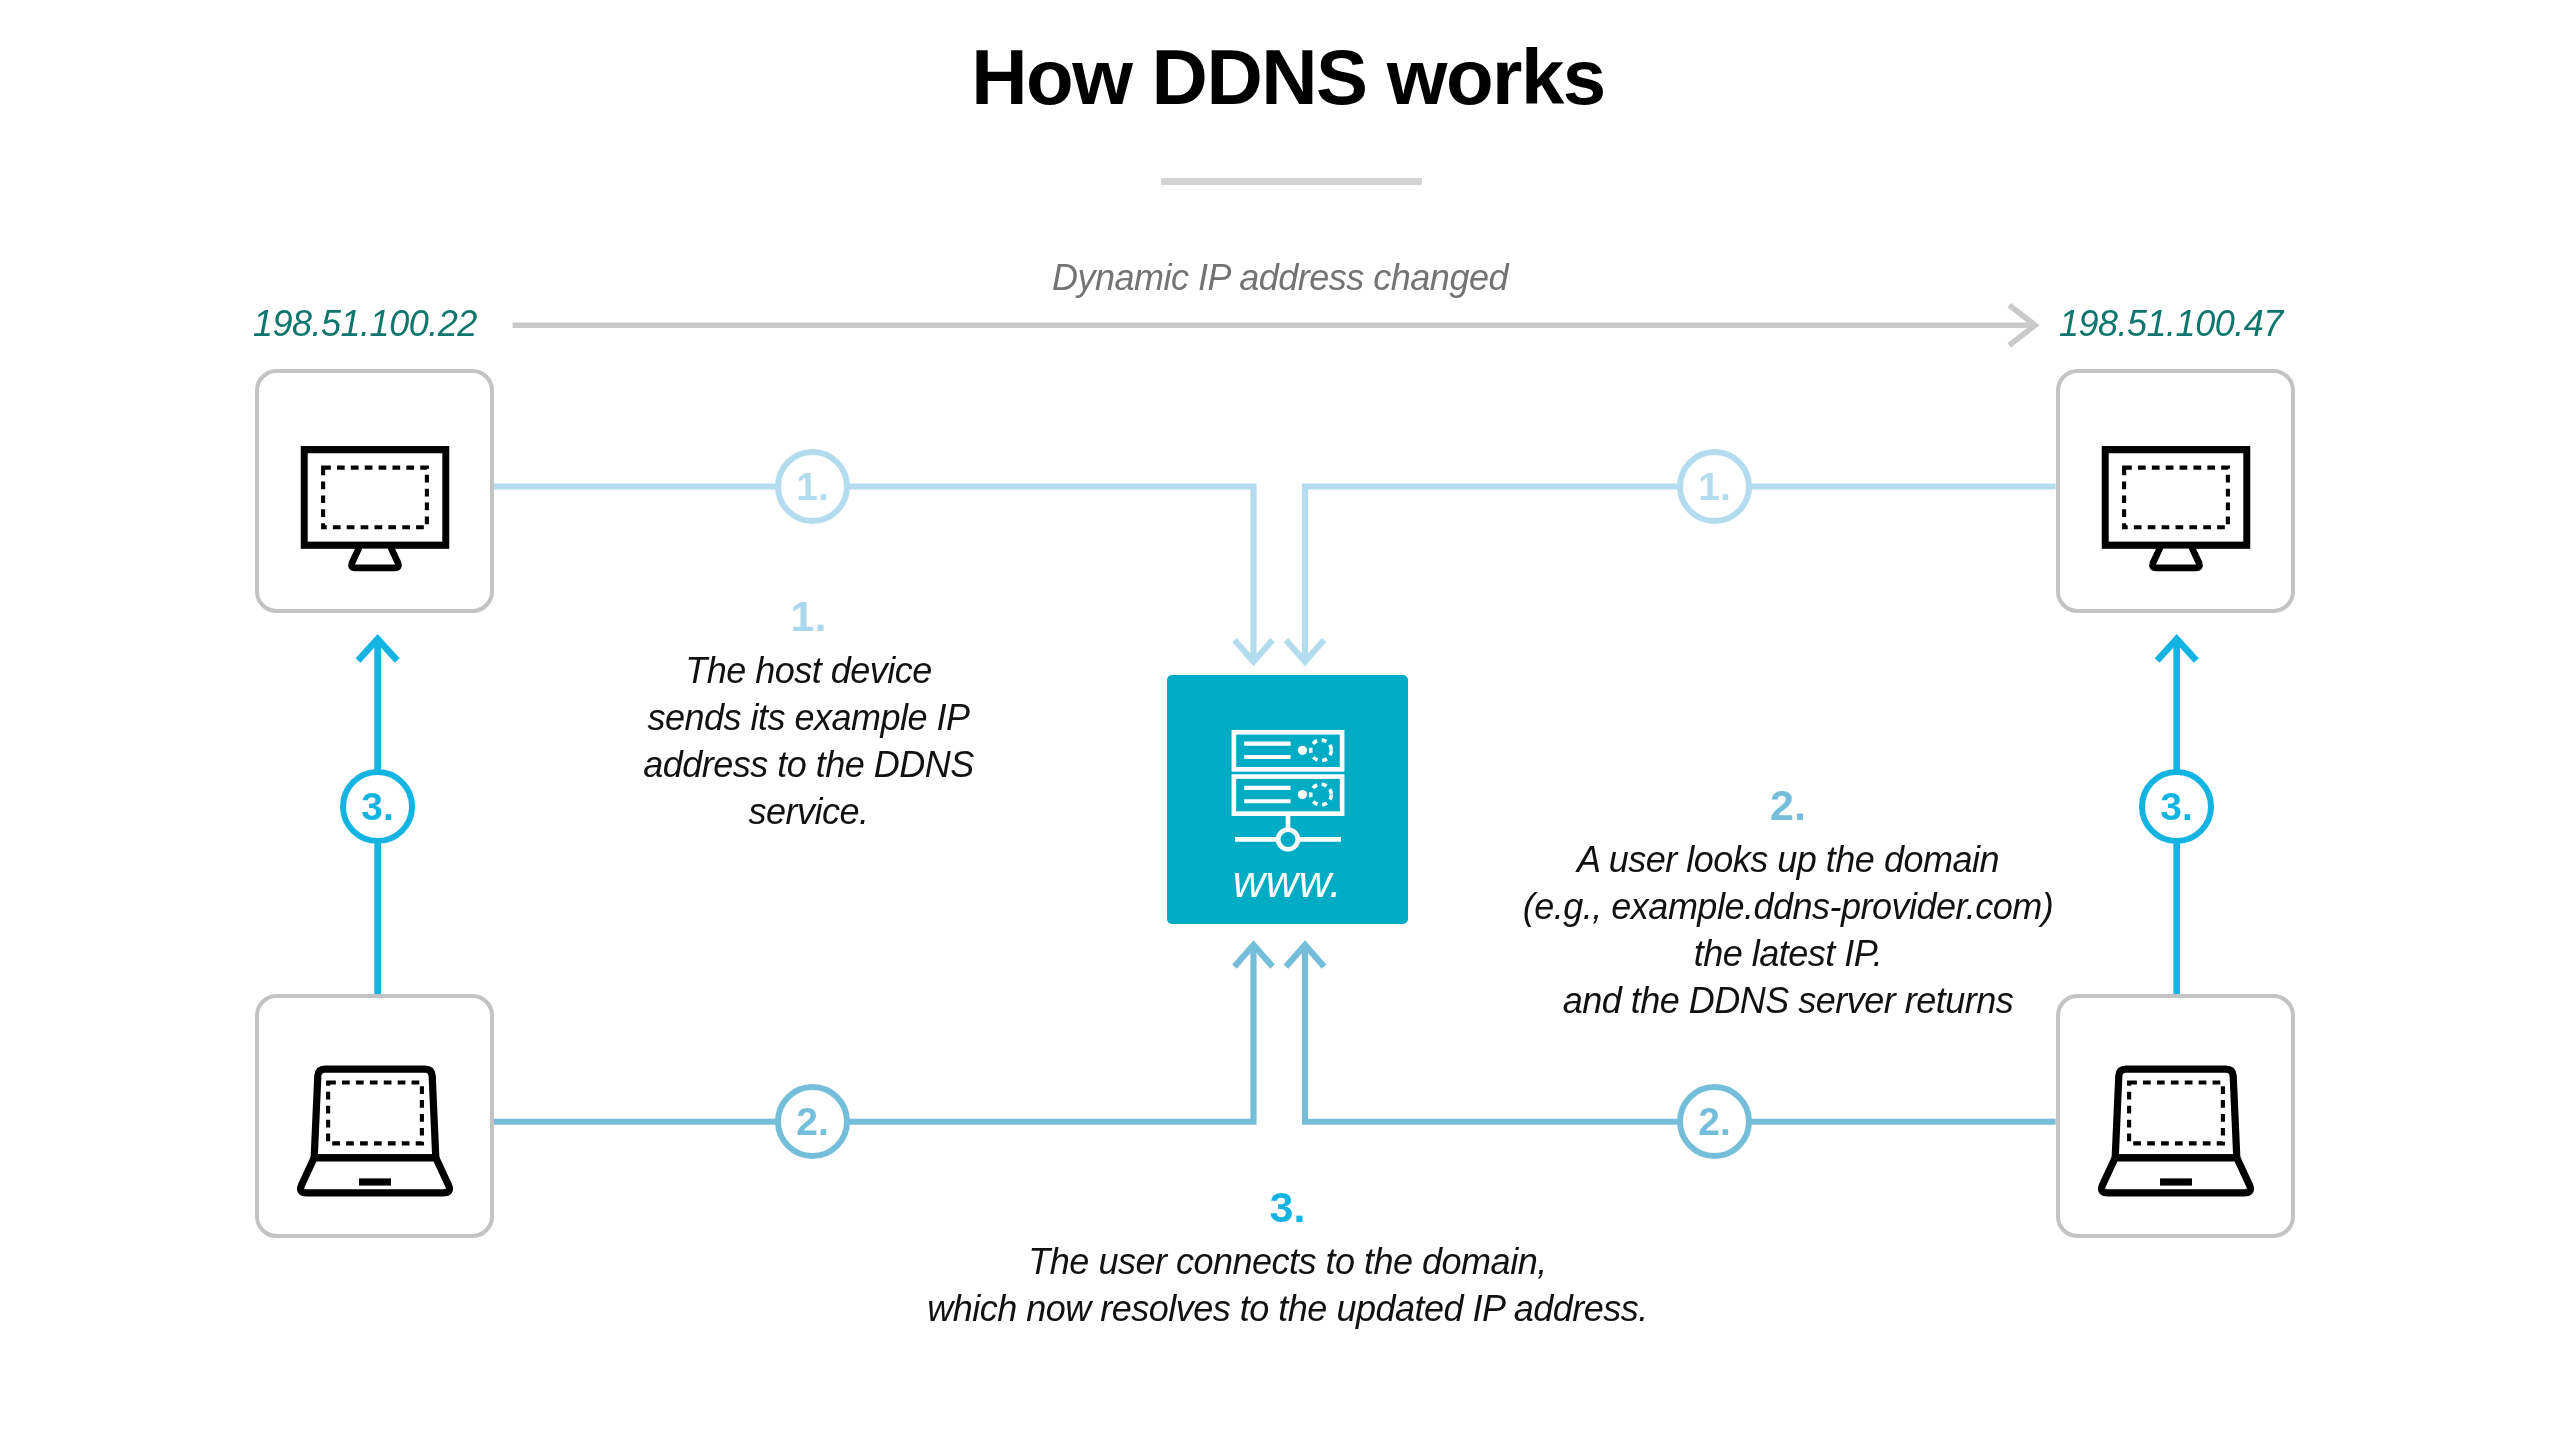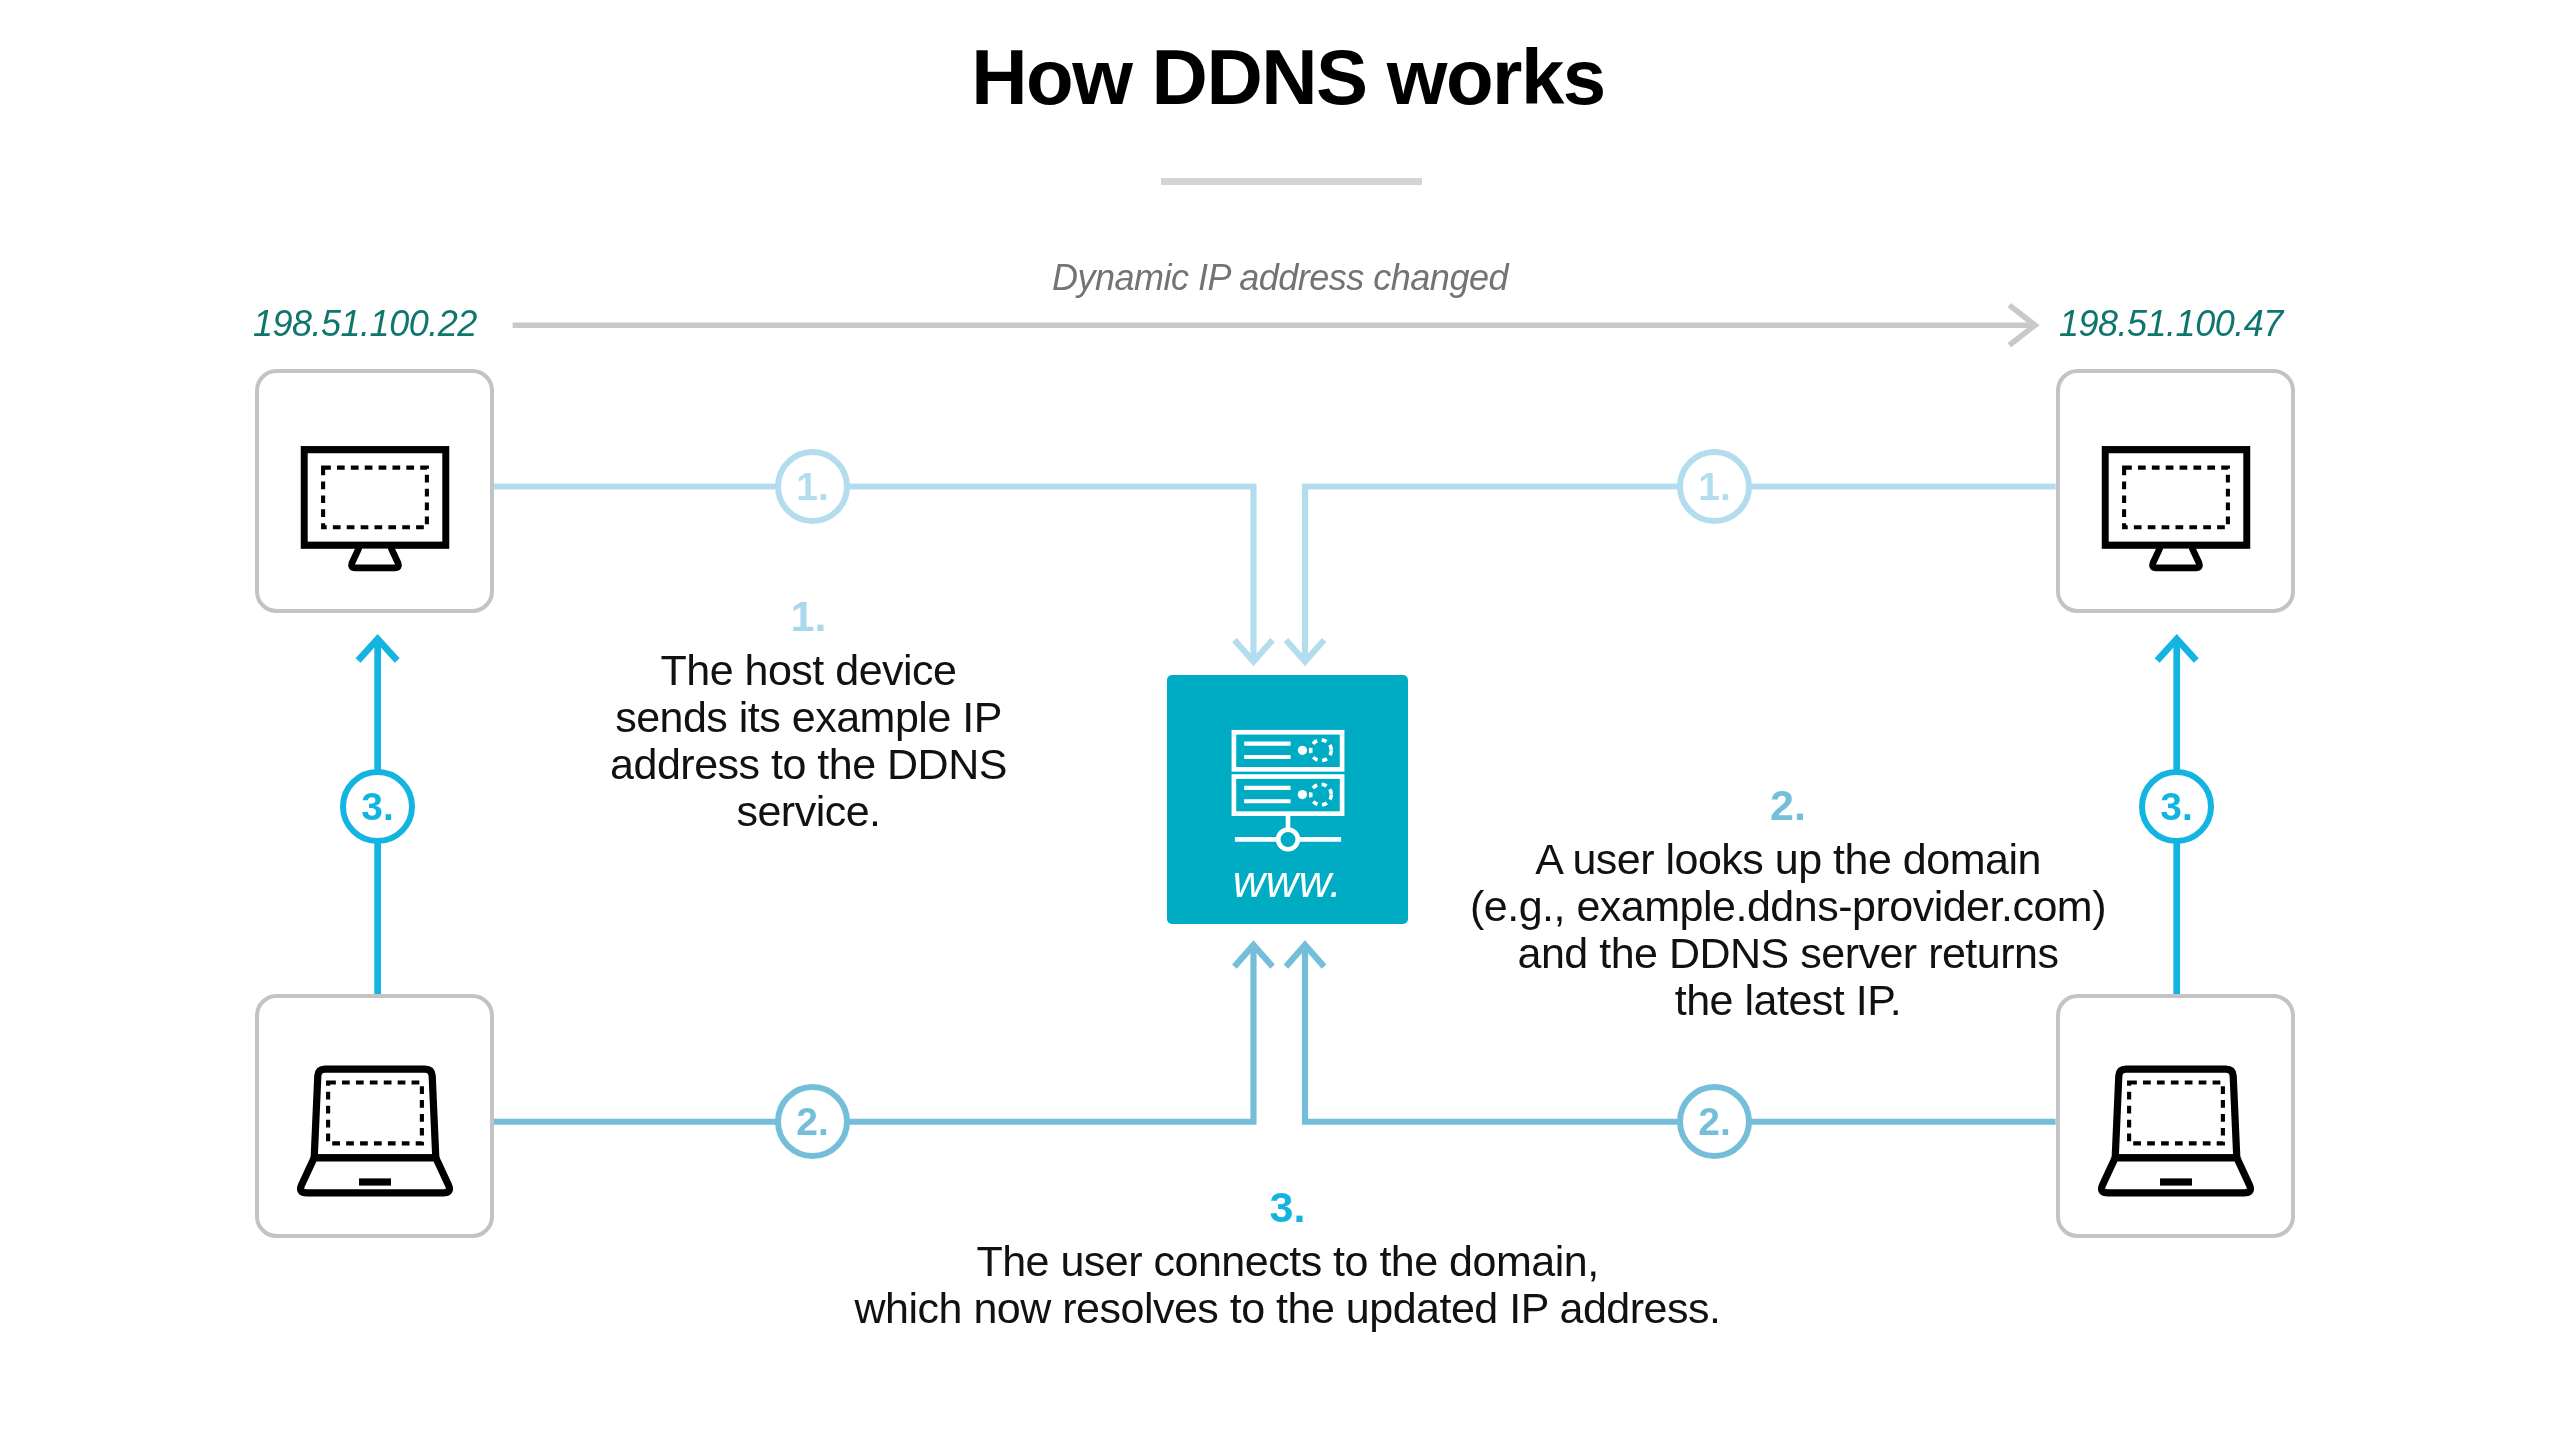--- a/index.html
+++ b/index.html
@@ -48,21 +48,21 @@
   .b1l{left:775px;top:449px;}
   .b1r{left:1677px;top:449px;}
   .b2l{left:775px;top:1084px;}
   .b2r{left:1677px;top:1084px;}
   .b3l{left:340px;top:769px;}
   .b3r{left:2139px;top:769px;}
 
   
   .step-block{position:absolute;text-align:center;z-index:2;}
   .step-num{font-weight:700;font-size:43px;line-height:52px;margin-bottom:5.2px;}
-  .step-line{font-size:43px;line-height:47px;color:#111;letter-spacing:-0.5px;white-space:nowrap;}
+  .step-line{font-style:italic;font-size:36px;line-height:47px;color:#111;letter-spacing:-0.5px;white-space:nowrap;}
   .step1-block{left:551px;top:590px;width:515px;}
   .step1-block .step-num{color:#a9d7ec;}
   .step2-block{left:1376px;top:779px;width:824px;}
   .step2-block .step-num{color:#74bed9;}
   .step3-block{left:721px;top:1181px;width:1133px;}
   .step3-block .step-num{color:#14b4e2;}
 </style>
 </head>
 <body>
 
@@ -168,22 +168,22 @@
     <div class="step-line">The host device</div>
     <div class="step-line">sends its example IP</div>
     <div class="step-line">address to the DDNS</div>
     <div class="step-line">service.</div>
   </div>
 
   <div class="step-block step2-block">
     <div class="step-num">2.</div>
     <div class="step-line">A user looks up the domain</div>
     <div class="step-line">(e.g., example.ddns-provider.com)</div>
+    <div class="step-line">the latest IP.</div>
     <div class="step-line">and the DDNS server returns</div>
-    <div class="step-line">the latest IP.</div>
   </div>
 
   <div class="step-block step3-block">
     <div class="step-num">3.</div>
     <div class="step-line">The user connects to the domain,</div>
     <div class="step-line">which now resolves to the updated IP address.</div>
   </div>
 
 </div>
 

